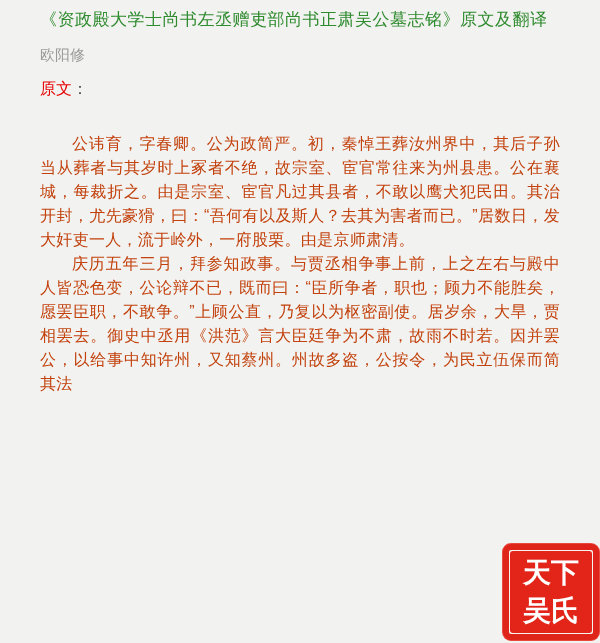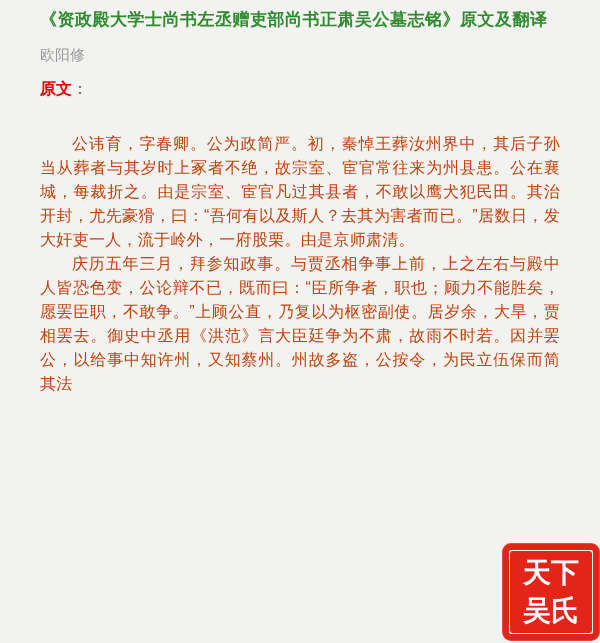--- a/index.html
+++ b/index.html
@@ -10,38 +10,38 @@
     margin:0 auto;
     background:#f2f2f0;
     overflow:hidden;
     font-family:"Liberation Sans","DejaVu Sans",sans-serif;
   }
   .content{padding:8px 40px 0 40px;}
   .doc-title{
     margin:0 0 13px 0;
     font-size:17px;
     line-height:24px;
-    font-weight:bold;
+    font-weight:normal;
     color:#2e8b2e;
     letter-spacing:0.5px;
   }
   .author{
     font-size:15px;
     line-height:20px;
     color:#9a9a9a;
     margin:0 0 13px 0;
   }
   .section-label-row{
     margin:0 0 33px 0;
     font-size:16px;
     line-height:21px;
   }
   .section-label{
     color:#e60000;
-    font-weight:bold;
+    font-weight:normal;
   }
   .section-colon{
     color:#4a4a4a;
     font-weight:normal;
   }
   .article p{
     margin:0;
     font-size:16px;
     line-height:24px;
     color:#c2410c;

